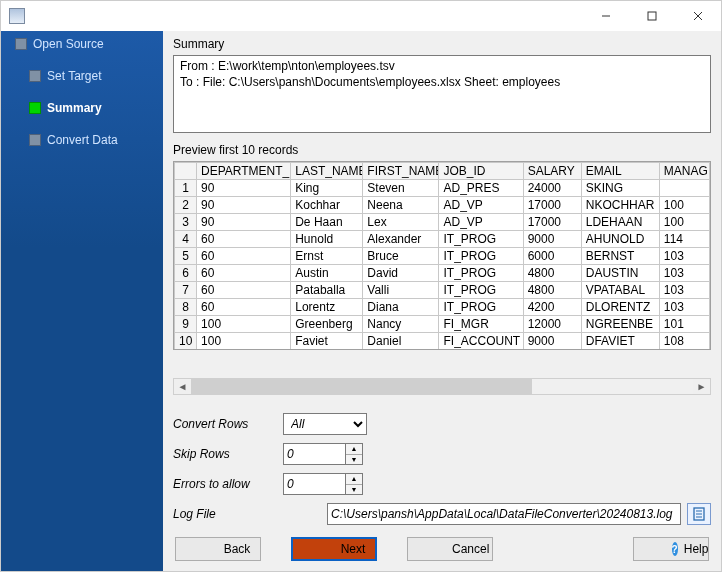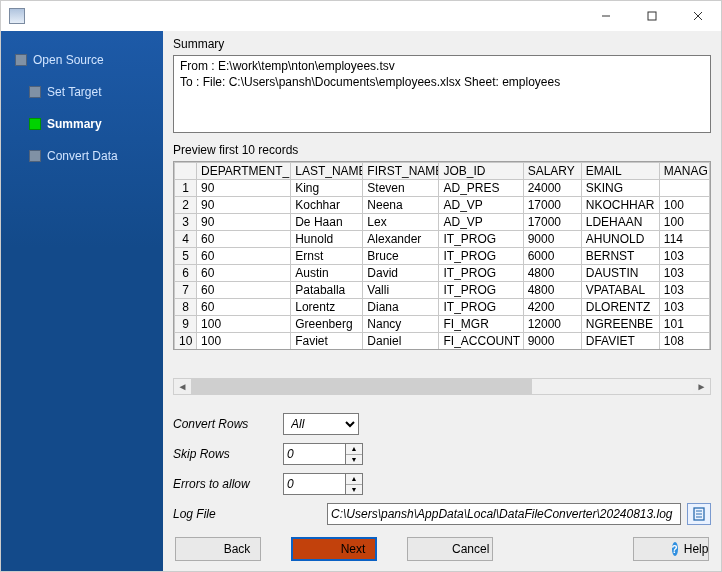--- a/index.html
+++ b/index.html
@@ -34,21 +34,21 @@
     font-size: 14px; color:#333;
   }
   .main {
     display:flex;
     height: calc(572px - 30px);
   }
   .sidebar {
     width: 162px;
     background: #1a4a8a;
     background: linear-gradient(#1d5aa8,#134a8a 40%,#134a8a);
-    padding-top: 18px;
+    padding-top: 2px;
   }
   .tree-item {
     display:flex; align-items:center;
     color:#d0e4ff;
     padding: 4px 6px 4px 14px;
     gap:6px;
     cursor:pointer;
   }
   .tree-item + .tree-item { margin-top: 10px; }
   .tree-box {
@@ -358,21 +358,21 @@
       <div class="arrow">◄</div>
       <div class="track">
           <div class="thumb"></div>
         </div>
       <div class="arrow">►</div>
     </div>
 
     <div class="form-area">
       <div class="label">Convert Rows</div>
       <div>
-        <select style="width:76px">
+        <select style="width:84px">
           <option>All</option>
         </select>
       </div>
 
       <div class="label">Skip Rows</div>
       <div class="spinner">
         <input type="text" value="0" style="">
         <div class="spinbtns">
           <div>▲</div>
           <div>▼</div>

